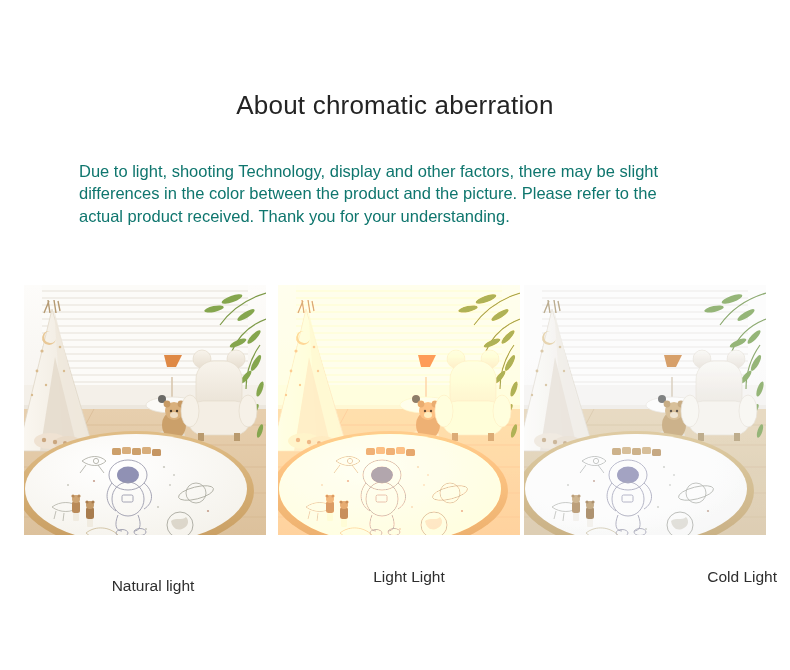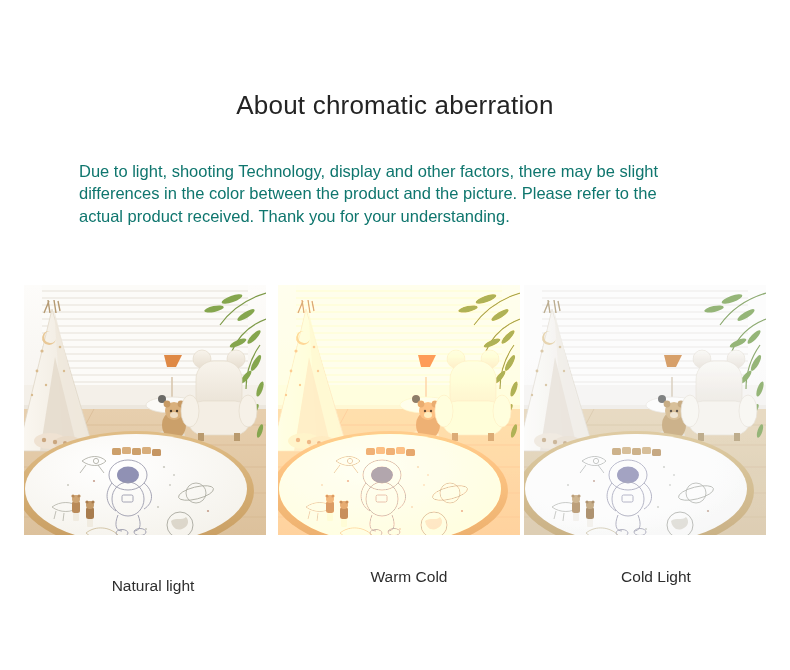--- a/index.html
+++ b/index.html
@@ -79,21 +79,21 @@
   .caption {
     position: absolute;
     width: 242px;
     text-align: center;
     font-size: 15.5px;
     color: #2e2e2e;
     line-height: 18px;
   }
   .caption.p1 { left: 32px;  top: 577px; }
   .caption.p2 { left: 288px; top: 568px; }
-  .caption.p3 { left: 535px; top: 568px; }
+  .caption.p3 { left: 535px; top: 568px; text-align: right; }
 </style>
 </head>
 <body>
 
 <div class="page">
 
   <h1 class="title">About chromatic aberration</h1>
 
   <p class="body-copy">Due to light, shooting Technology, display and other factors, there may be slight differences in the color between the product and the picture. Please refer to the actual product received. Thank you for your understanding.</p>
 
@@ -526,21 +526,21 @@
               <rect x="62" y="222" width="8" height="12" rx="2.5" fill="#a87c4e"></rect>
               <circle cx="66" cy="220" r="4" fill="#c49a68"></circle>
               <circle cx="63" cy="217" r="1.6" fill="#a87c4e"></circle>
                 <circle cx="69" cy="217" r="1.6" fill="#a87c4e"></circle>
               <rect x="63" y="234" width="6" height="8" rx="1" fill="#efe9dd" opacity="0.85"></rect>
             </g>
           </g>
         </svg>
       </div>
     </div>
-    <div class="caption p2">Warm Cold</div>
+    <div class="caption p2">Light Light</div>
 
     <div class="photo-cell c3">
       <div class="photo-frame grade-cold">
         <svg viewBox="0 0 242 250" preserveAspectRatio="xMidYMid slice" role="img">
           <defs>
             <linearGradient id="wallG3" x1="0" y1="0" x2="0" y2="1">
               <stop offset="0%" stop-color="#fdfcfa"></stop>
                 <stop offset="100%" stop-color="#efeae2"></stop>
             </linearGradient>
             <linearGradient id="floorG3" x1="0" y1="0" x2="0" y2="1">

